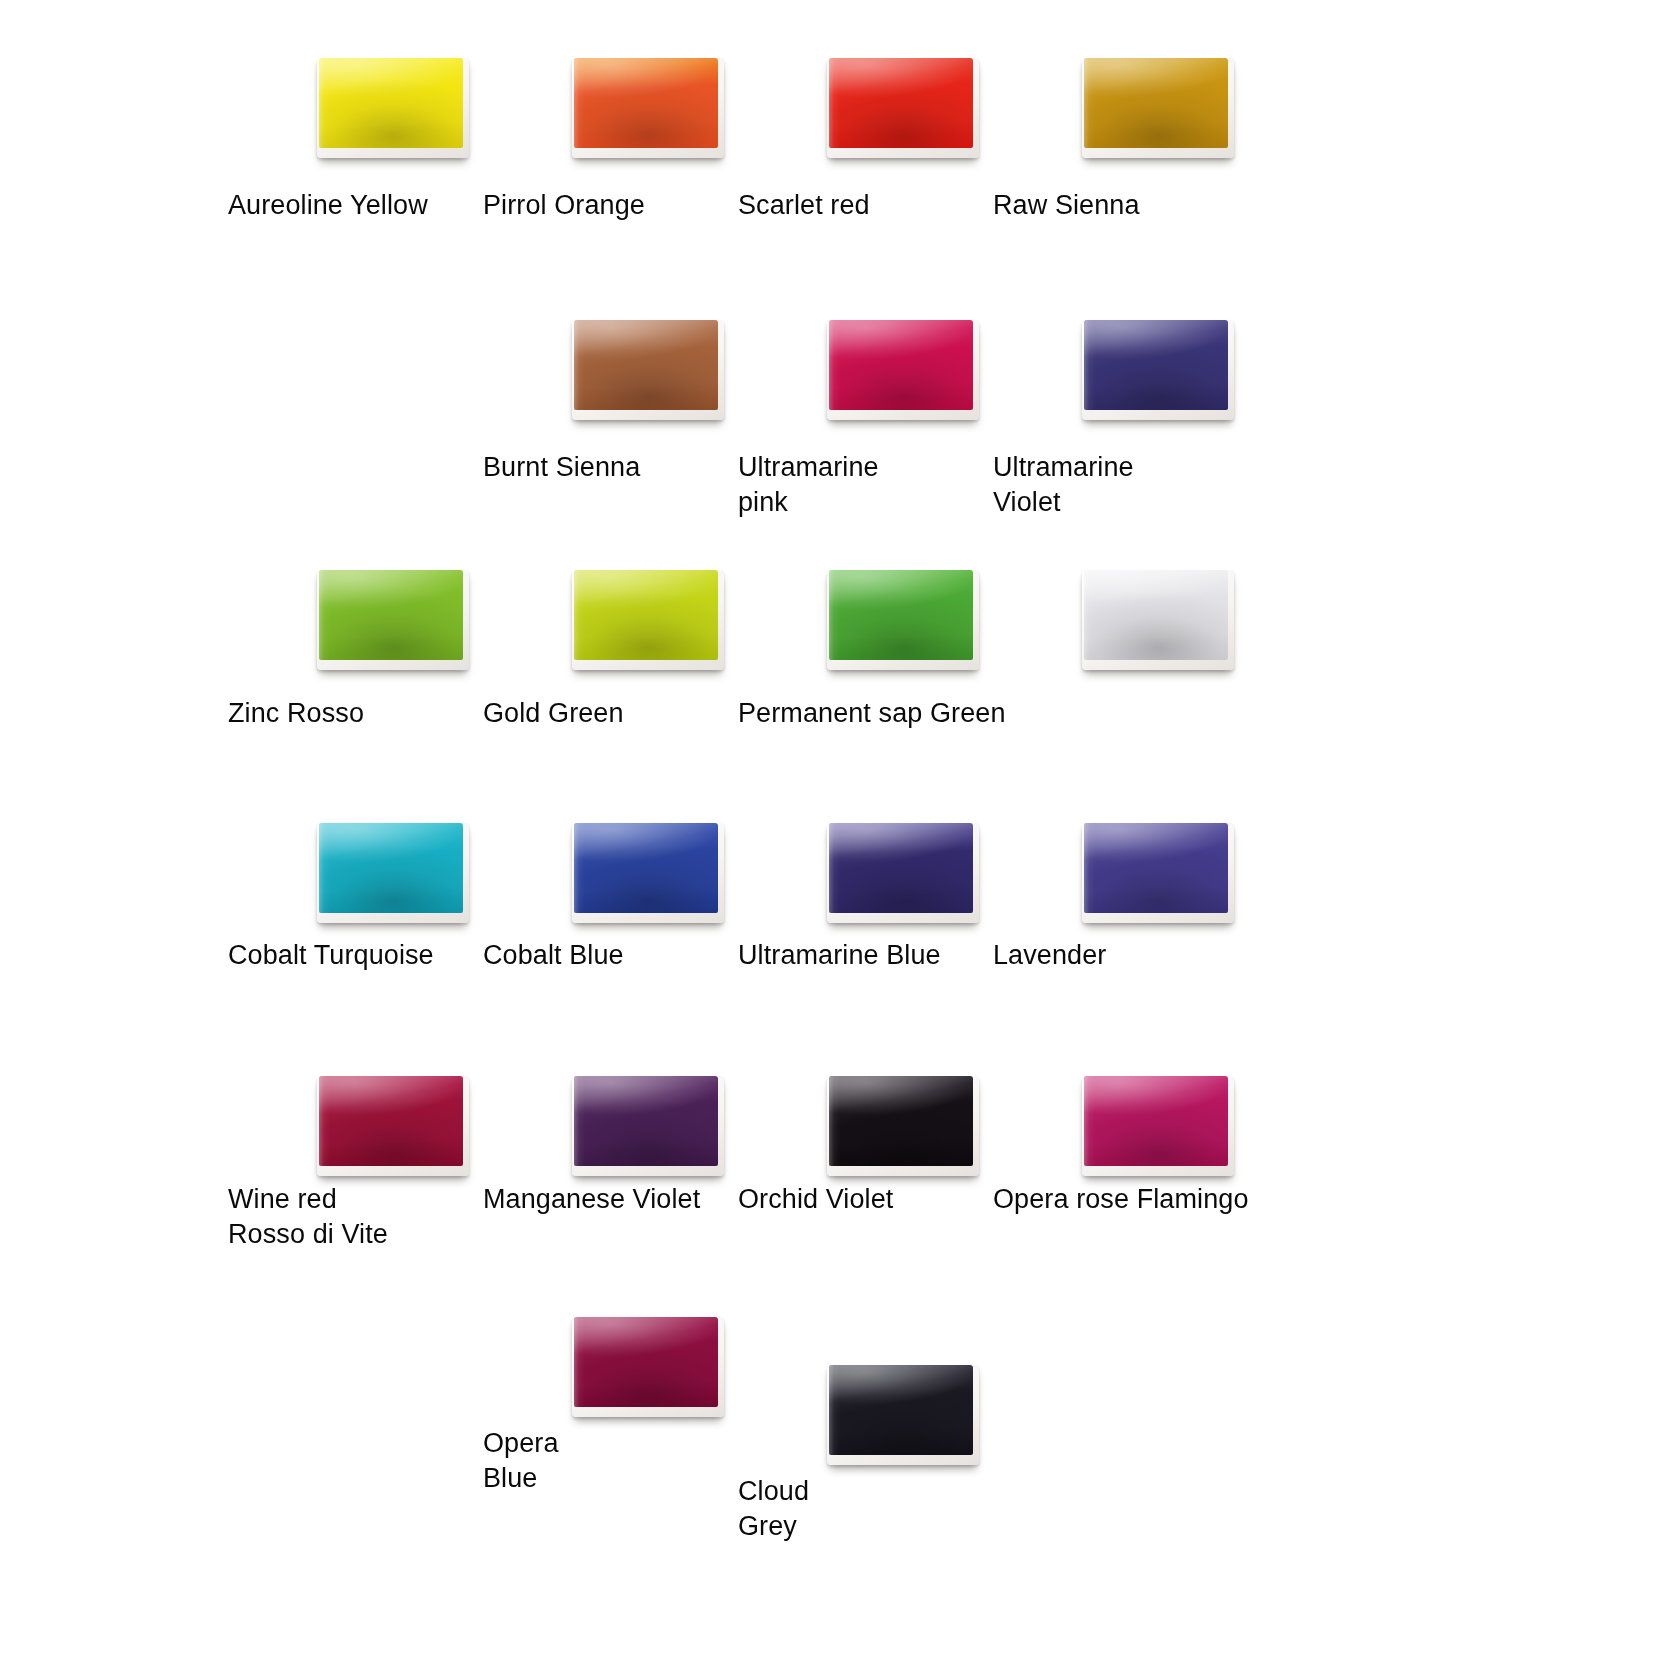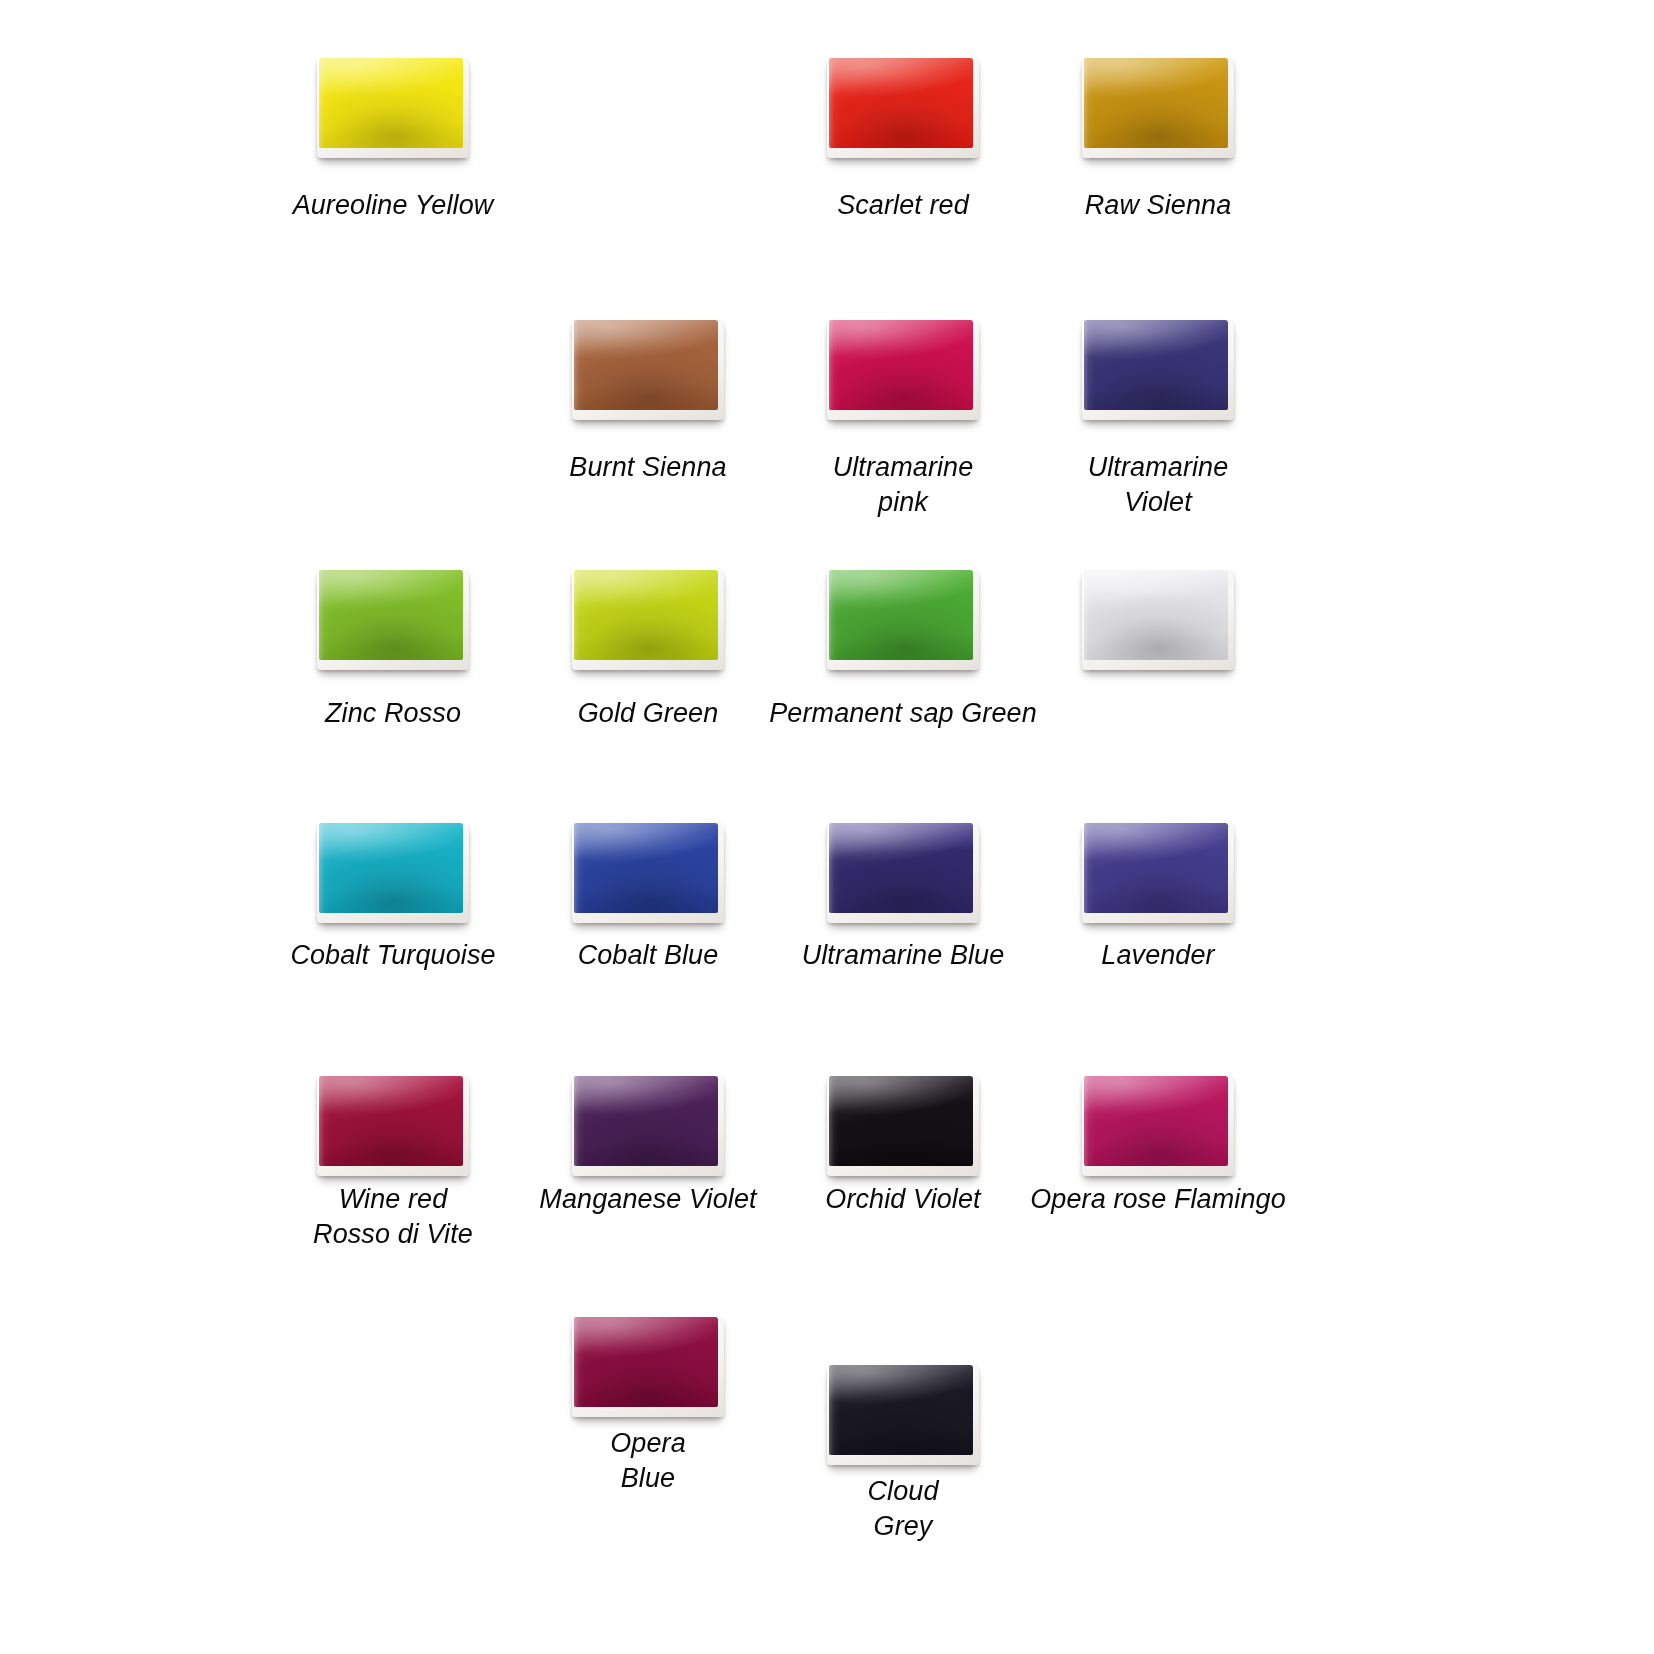--- a/index.html
+++ b/index.html
@@ -20,22 +20,20 @@
     position: absolute;
     left: 0;
     top: 0;
     width: 1654px;
     height: 1654px;
   }
 
   .swatch-cell {
     position: absolute;
     width: 330px;
-    text-align: center;
-    font-style: italic;
   }
 
   
   .pan-wrap {
     position: relative;
     width: 100%;
     height: 112px;
   }
 
   .pan {
@@ -123,20 +121,29 @@
 <div id="chart">
     <div class="swatch-cell" style="left: 228px; top: 58px;">
       <div class="pan-wrap">
         <div class="pan">
           <div class="lip"></div>
           <div class="paint" style="background: linear-gradient(178deg, rgb(247, 238, 42) 0%, rgb(242, 229, 18) 34%, rgb(242, 229, 18) 72%, rgb(226, 212, 12) 100%);"></div>
         </div>
       </div>
       <div class="pan-label" style="position: absolute; left: 0px; width: 100%; top: 120px;">Aureoline Yellow</div>
     </div>
+    <div class="swatch-cell" style="left: 483px; top: 58px;">
+      <div class="pan-wrap">
+        <div class="pan">
+          <div class="lip"></div>
+          <div class="paint" style="background: linear-gradient(178deg, rgb(240, 135, 26) 0%, rgb(232, 84, 38) 34%, rgb(232, 84, 38) 72%, rgb(230, 74, 30) 100%);"></div>
+        </div>
+      </div>
+      <div class="pan-label" style="position: absolute; left: 0px; width: 100%; top: 120px;">Pirrol Orange</div>
+    </div>
     <div class="swatch-cell" style="left: 738px; top: 58px;">
       <div class="pan-wrap">
         <div class="pan">
           <div class="lip"></div>
           <div class="paint" style="background: linear-gradient(178deg, rgb(232, 55, 42) 0%, rgb(230, 36, 25) 34%, rgb(230, 36, 25) 72%, rgb(222, 23, 16) 100%);"></div>
         </div>
       </div>
       <div class="pan-label" style="position: absolute; left: 0px; width: 100%; top: 120px;">Scarlet red</div>
     </div>
     <div class="swatch-cell" style="left: 993px; top: 58px;">

